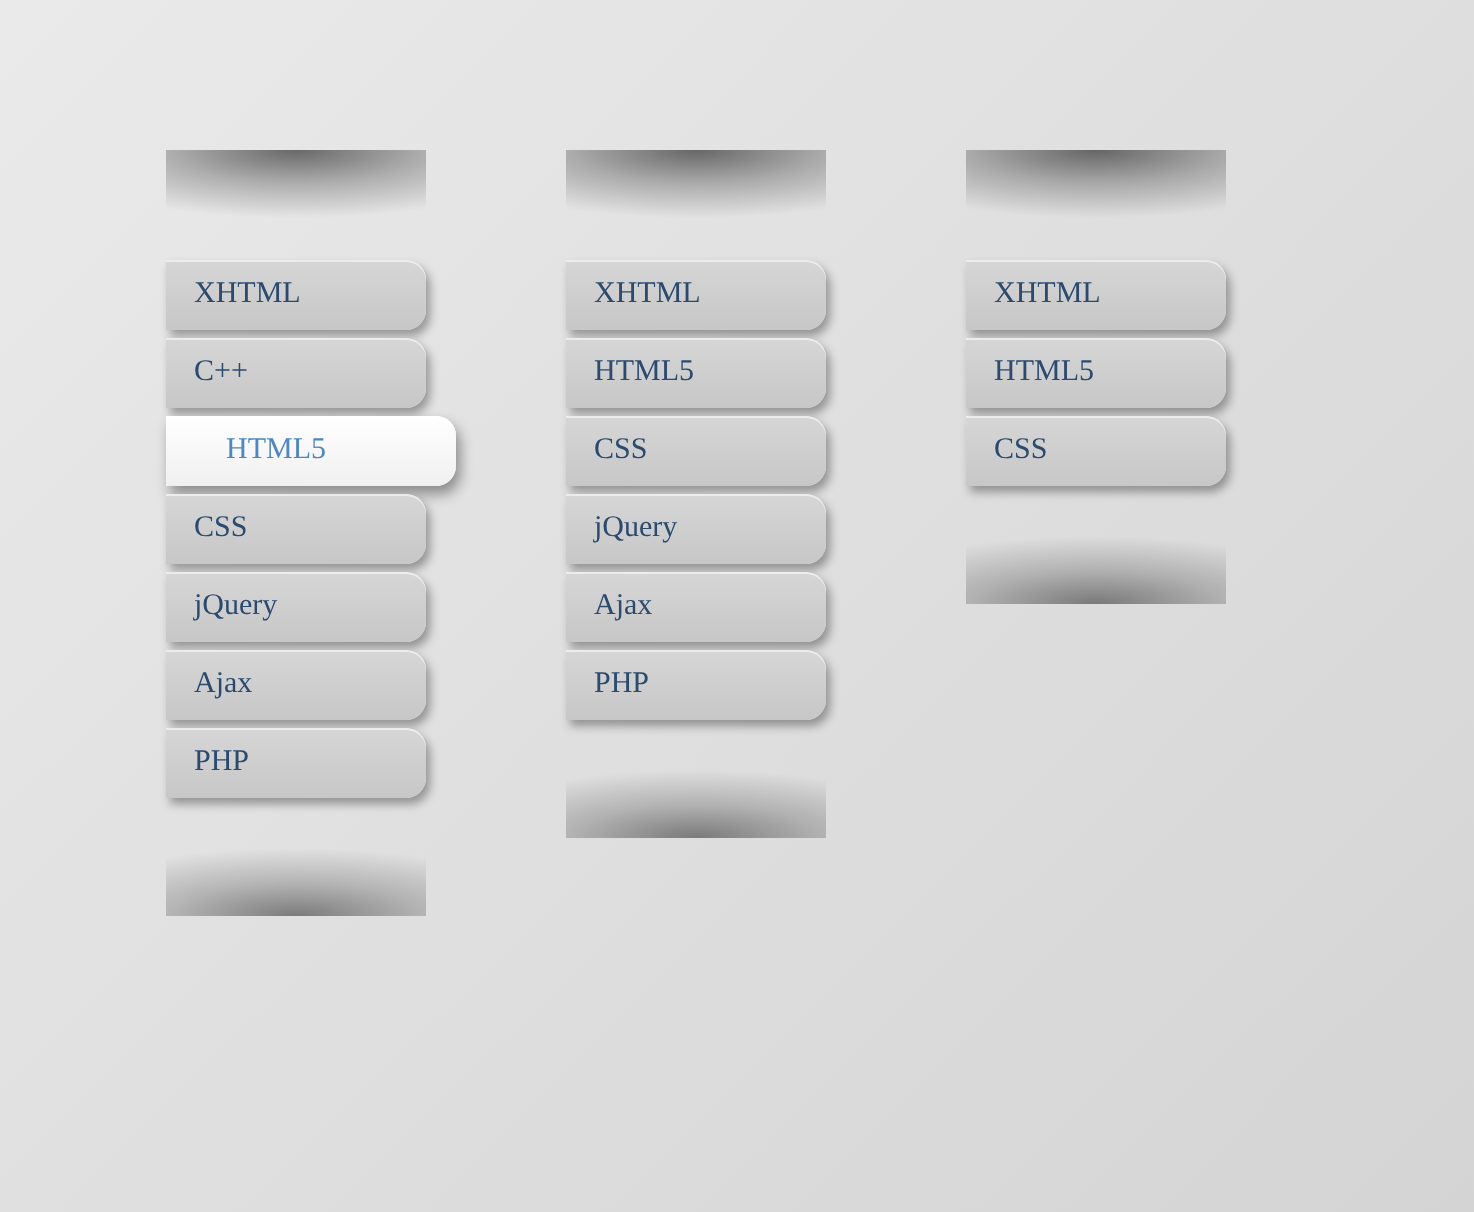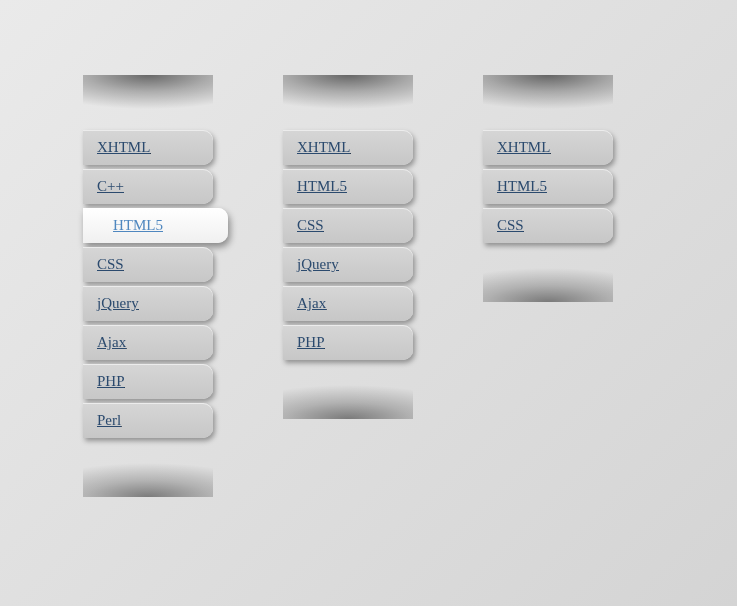--- a/index.html
+++ b/index.html
@@ -1,15 +1,15 @@
 <!DOCTYPE html>
 <html><head>
 <meta charset="utf-8">
 <style>
-  * { box-sizing: border-box; margin: 0; padding: 0; text-decoration: underline; }
+  * { box-sizing: border-box; margin: 0; padding: 0; }
   html, body {
     width: 737px;
     height: 606px;
     overflow: hidden;
   }
   body {
     background: linear-gradient(135deg, #eaeaea 0%, #d4d4d4 100%);
     font-family: Georgia, "Times New Roman", serif;
     font-size: 15px;
   }
@@ -88,21 +88,20 @@
 <div class="lists">
 
   <div class="col">
     <div class="item"><span>XHTML</span></div>
     <div class="item"><span>C++</span></div>
     <div class="item active"><span>HTML5</span></div>
     <div class="item"><span>CSS</span></div>
     <div class="item"><span>jQuery</span></div>
     <div class="item"><span>Ajax</span></div>
     <div class="item"><span>PHP</span></div>
-    <div class="item"><span>Perl</span></div>
   </div>
 
   <div class="col">
     <div class="item"><span>XHTML</span></div>
     <div class="item"><span>HTML5</span></div>
     <div class="item"><span>CSS</span></div>
     <div class="item"><span>jQuery</span></div>
     <div class="item"><span>Ajax</span></div>
     <div class="item"><span>PHP</span></div>
   </div>

